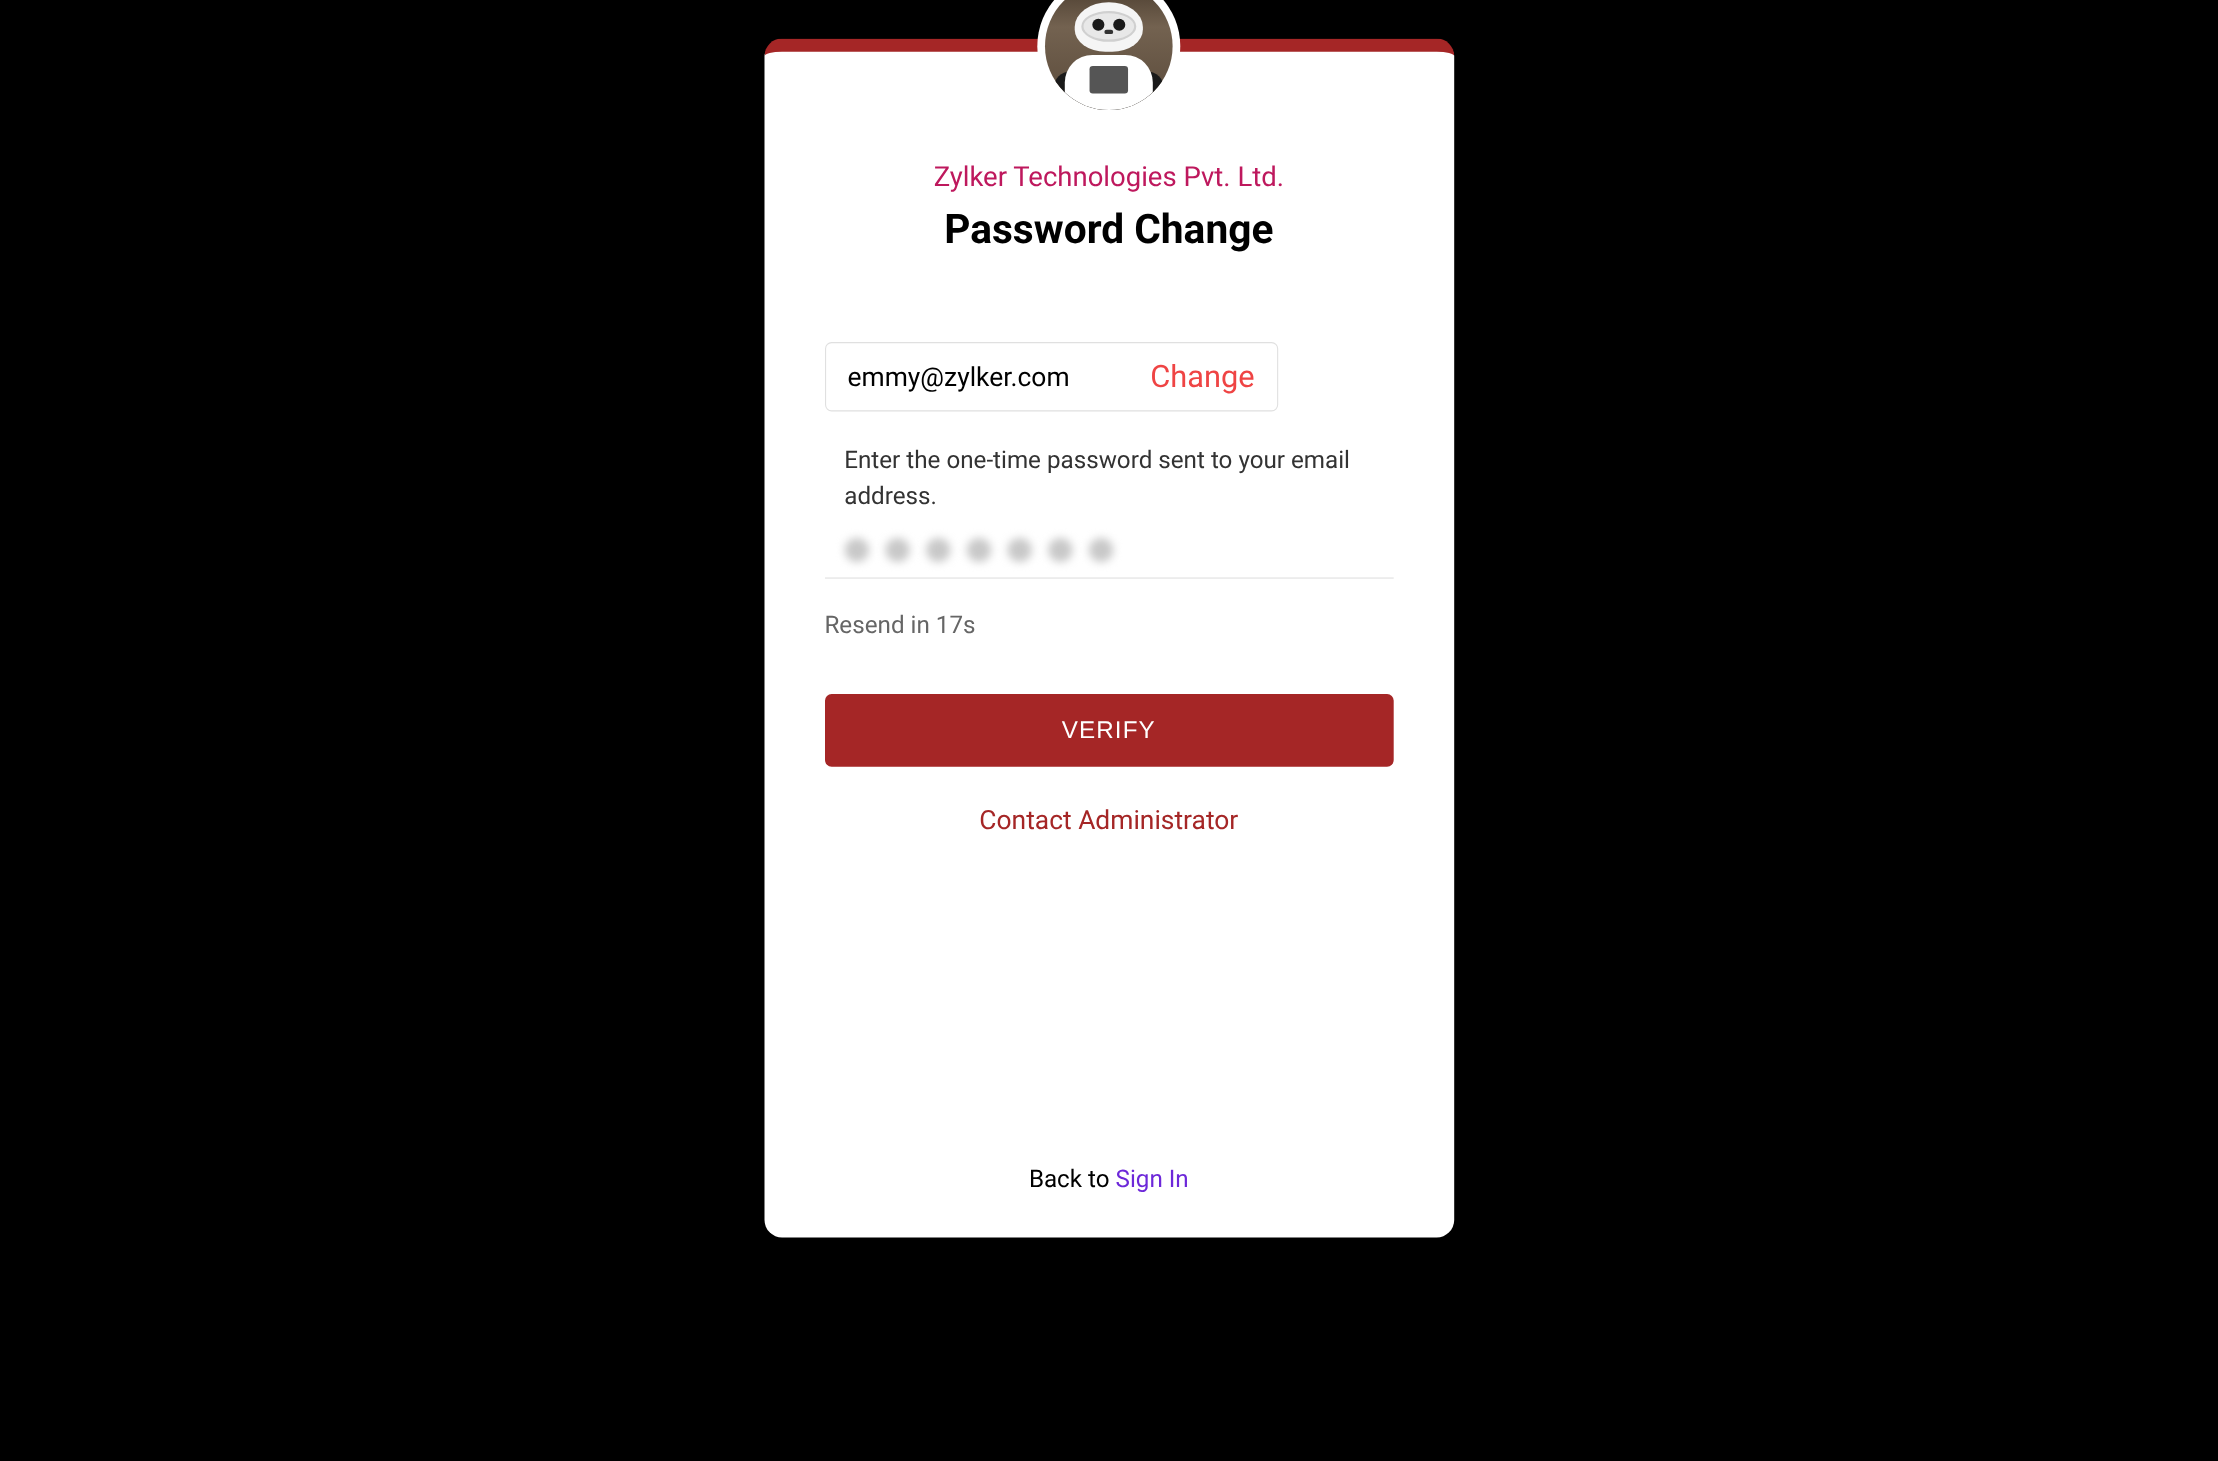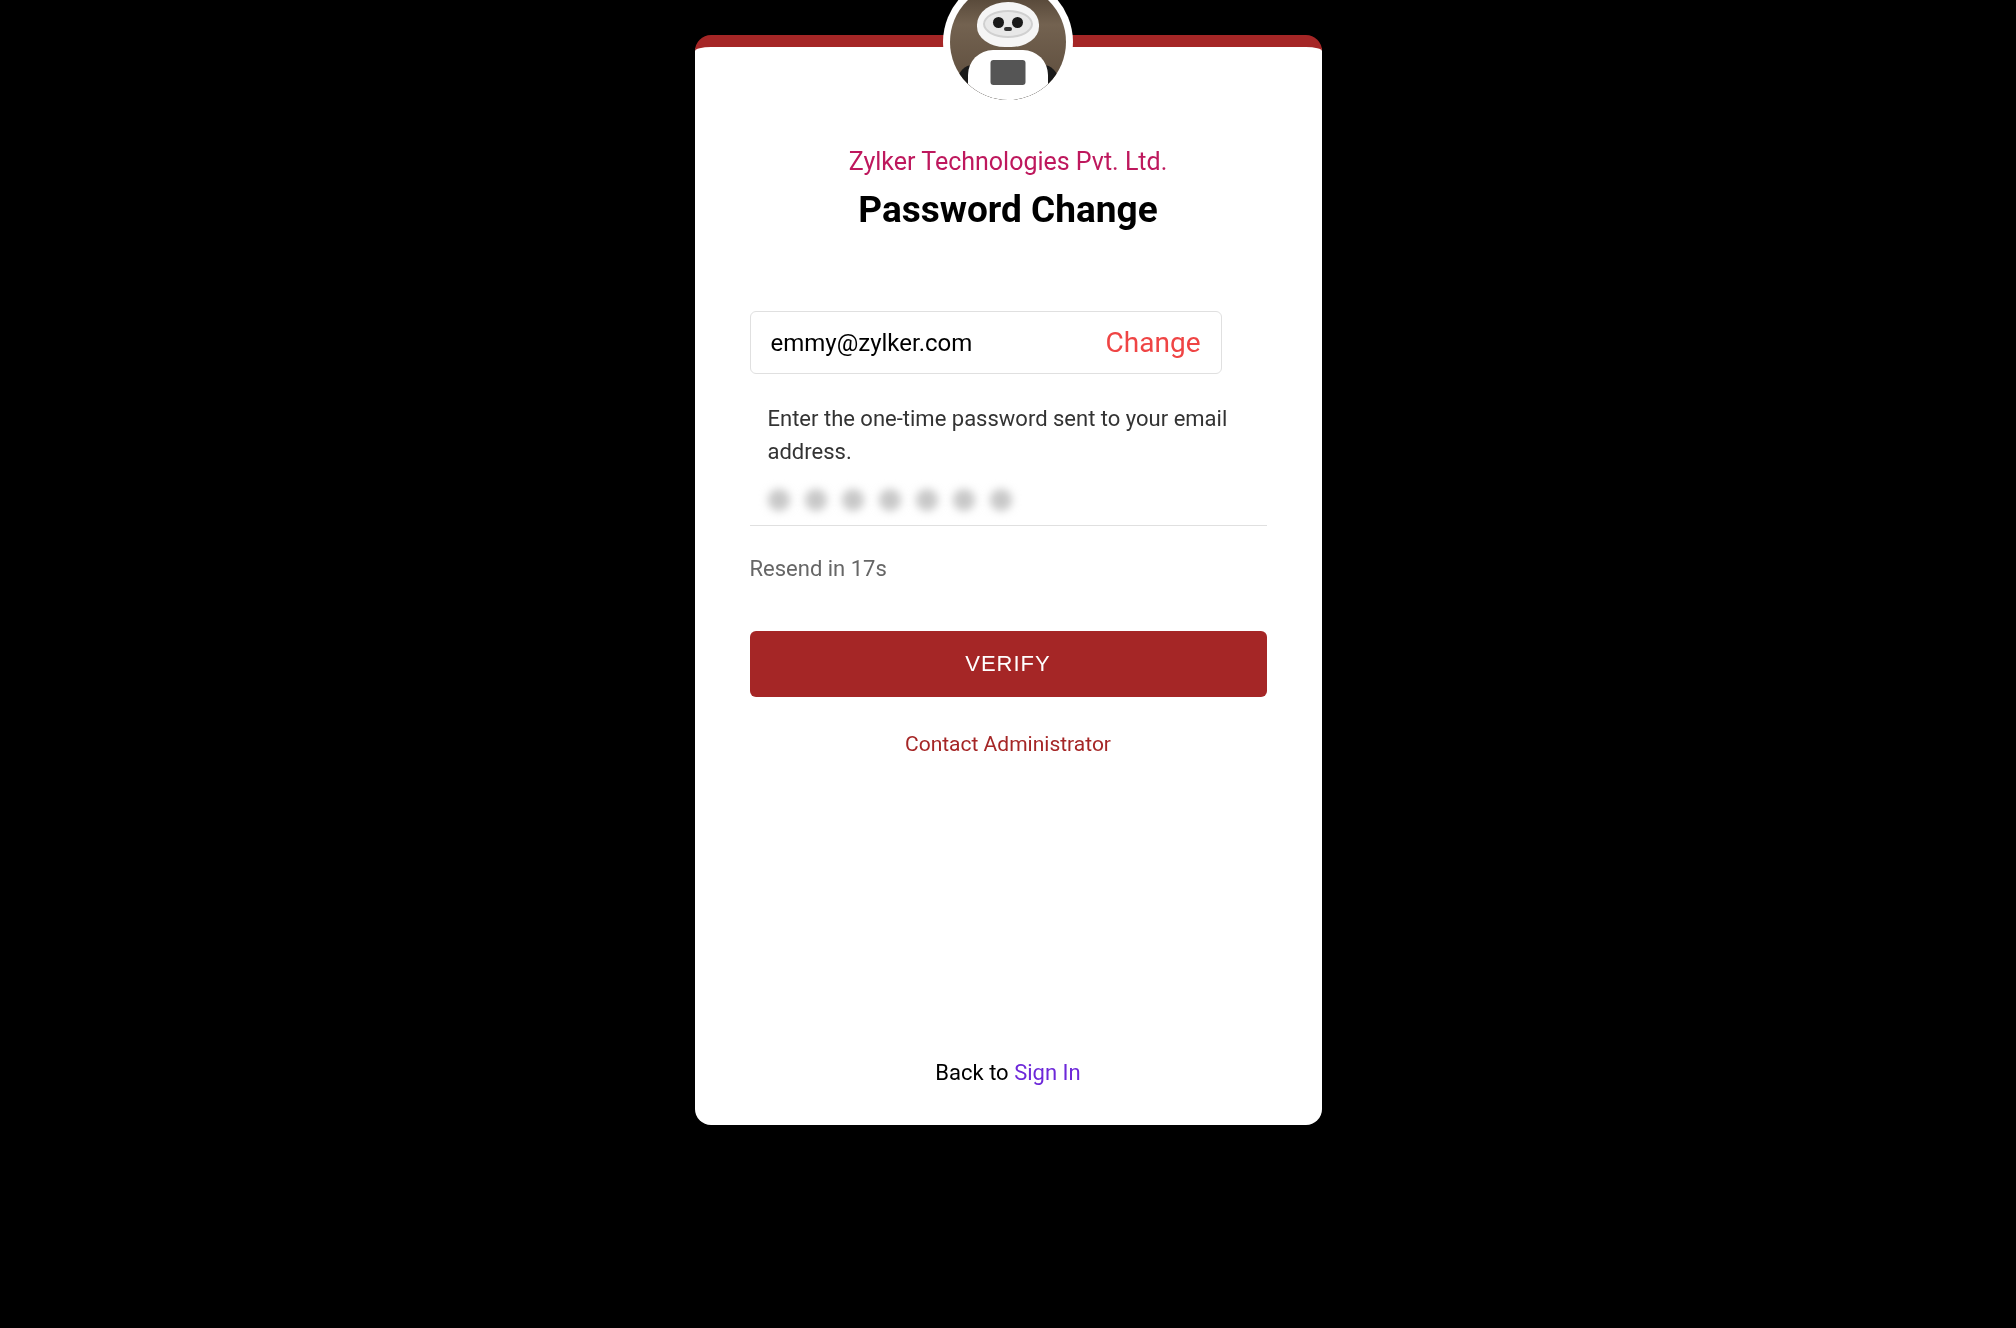--- a/index.html
+++ b/index.html
@@ -134,21 +134,21 @@
       color: #000;
     }
     .email-box {
       border: 1px solid #e0e0e0;
       border-radius: 6px;
       padding: 14px 20px;
       display: flex;
       justify-content: space-between;
       align-items: center;
       margin-bottom: 28px;
-      width: 472px;
+      width: 412px;
     }
     .email-text {
       font-size: 24px;
       color: #000;
     }
     .change-link {
       font-size: 28px;
       color: #ef4444;
       cursor: pointer;
       text-decoration: none;
@@ -188,21 +188,21 @@
       border-radius: 6px;
       padding: 20px;
       font-size: 22px;
       font-weight: 400;
       letter-spacing: 1px;
       cursor: pointer;
       margin-bottom: 35px;
     }
     .contact-admin {
       text-align: center;
-      font-size: 21px;
+      font-size: 24px;
       color: #A52626;
       cursor: pointer;
       text-decoration: none;
       display: block;
     }
     .footer {
       margin-top: auto;
       text-align: center;
       font-size: 22px;
       color: #000;

